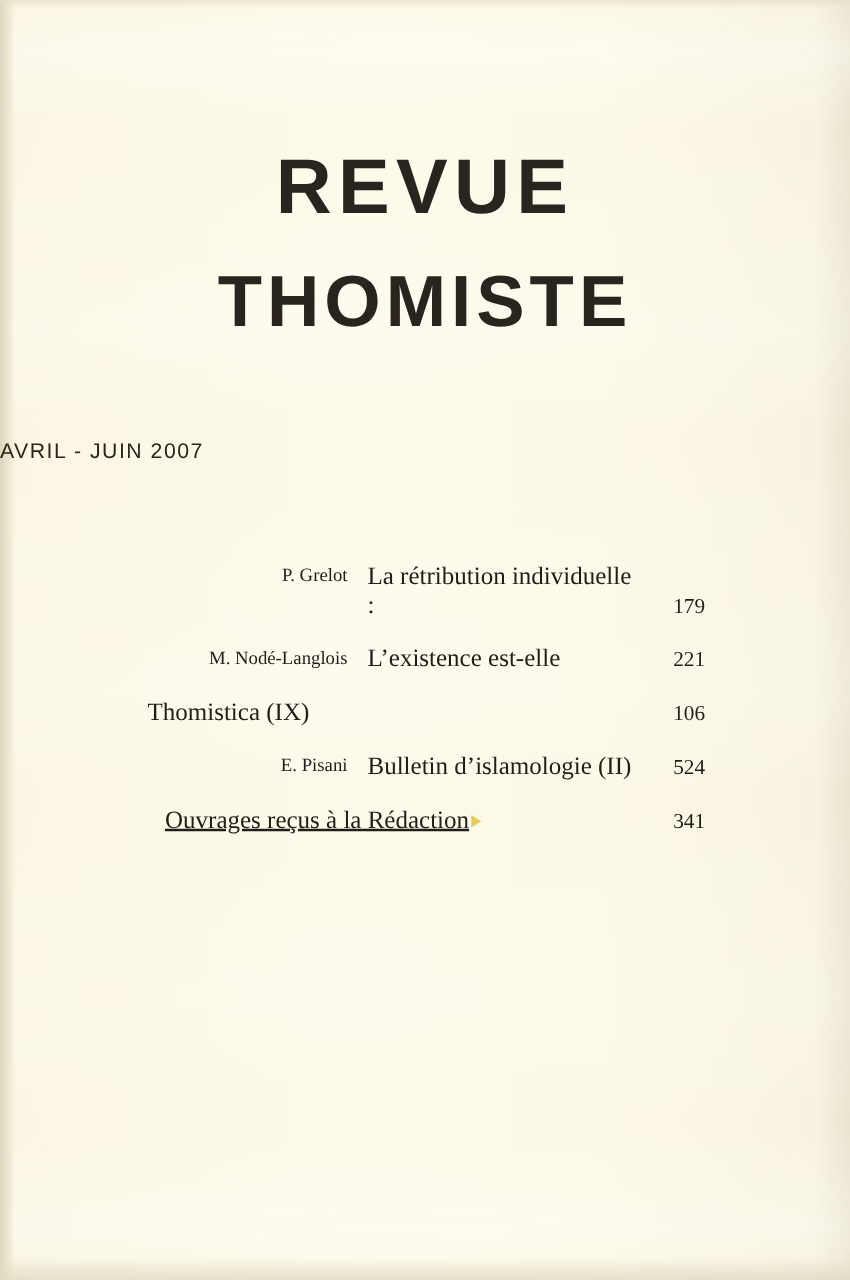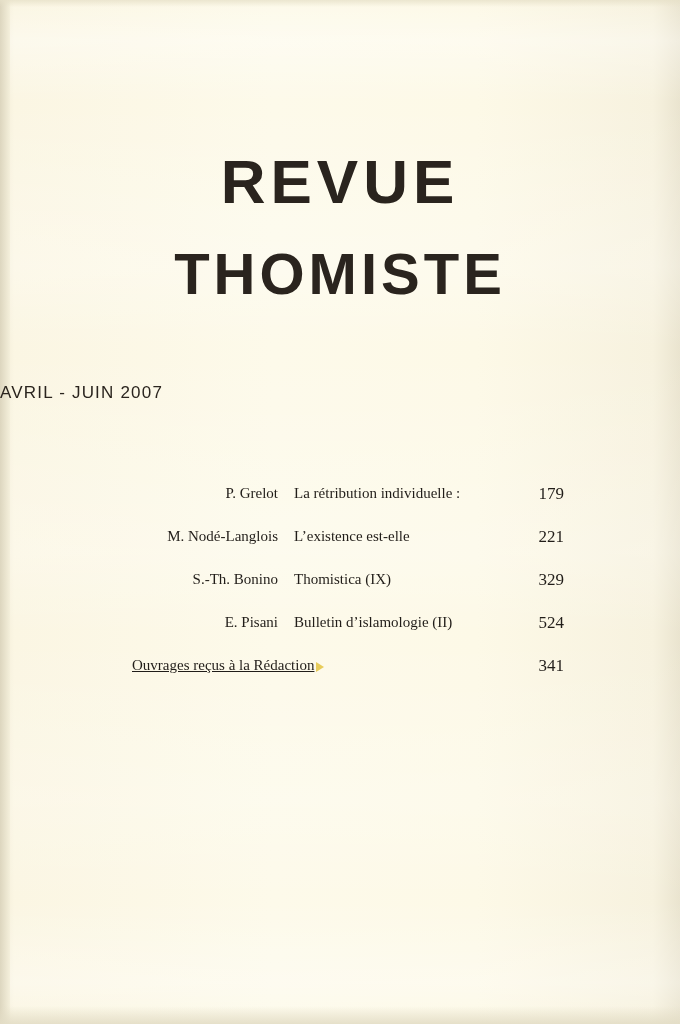--- a/index.html
+++ b/index.html
@@ -65,21 +65,20 @@
     width: 680px; height: 18px;
     background: linear-gradient(to top, #e3ddc6, rgba(253,248,228,0));
     opacity: .9;
   }
 
   .content {
     position: relative;
     z-index: 3;
     width: 680px;
     height: 788px;
-    margin-top: 32px;
   }
 
   
   .masthead {
     position: absolute;
     top: 104px;
     left: 0;
     width: 680px;
     text-align: center;
     color: #1f1b17;
@@ -127,21 +126,21 @@
     width: 160px;
     text-align: right;
     padding-right: 16px;
     font-size: 15px;
     color: #211d19;
     line-height: 23px;
     white-space: nowrap;
   }
   .toc-title {
     flex: 1;
-    font-size: 15px;
+    font-size: 20px;
     line-height: 23px;
     color: #211d19;
   }
   .toc-title .l2 {
     display: block;
   }
   .toc-page {
     width: 52px;
     text-align: right;
     font-size: 17px;
@@ -217,25 +216,24 @@
 
       <div class="toc-entry two-line">
         <div class="toc-author">M. Nodé-Langlois</div>
         <div class="toc-title">
           <span>L’existence est-elle</span>
         </div>
         <div class="toc-page">221</div>
       </div>
 
       <div class="toc-entry">
-        <div class="toc-author">S.-Th. Bonino</div>
         <div class="toc-title">
           <span>Thomistica (IX)</span>
         </div>
-        <div class="toc-page">329</div>
+        <div class="toc-page">106</div>
       </div>
 
       <div class="toc-entry">
         <div class="toc-author">E. Pisani</div>
         <div class="toc-title">
           <span>Bulletin d’islamologie (II)</span>
         </div>
         <div class="toc-page">524</div>
       </div>
 

